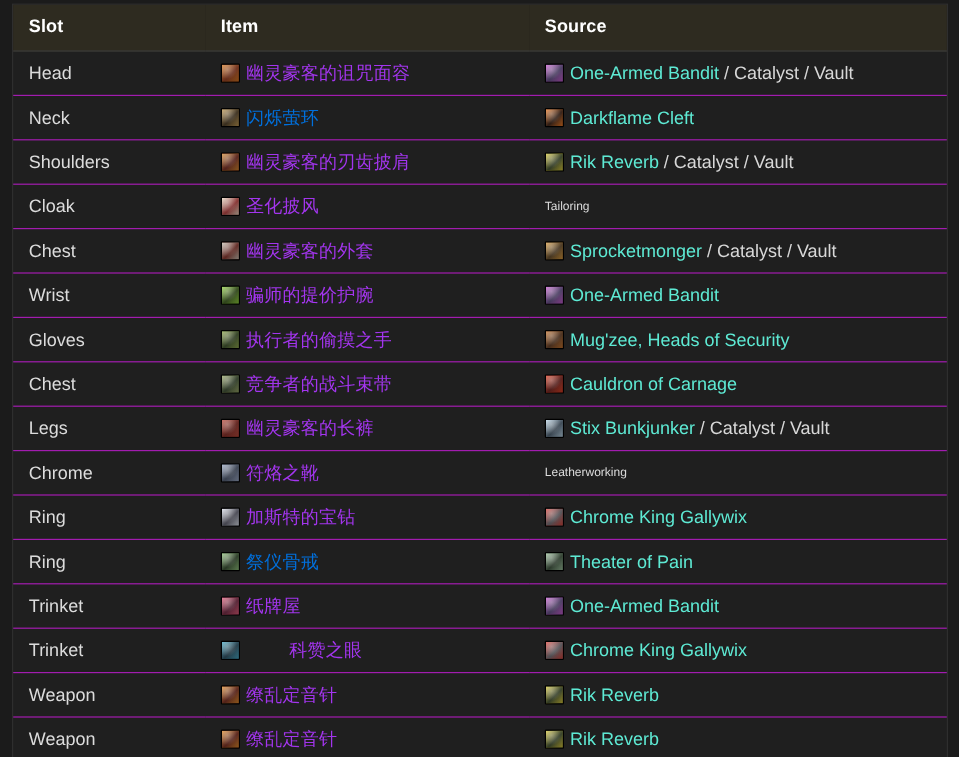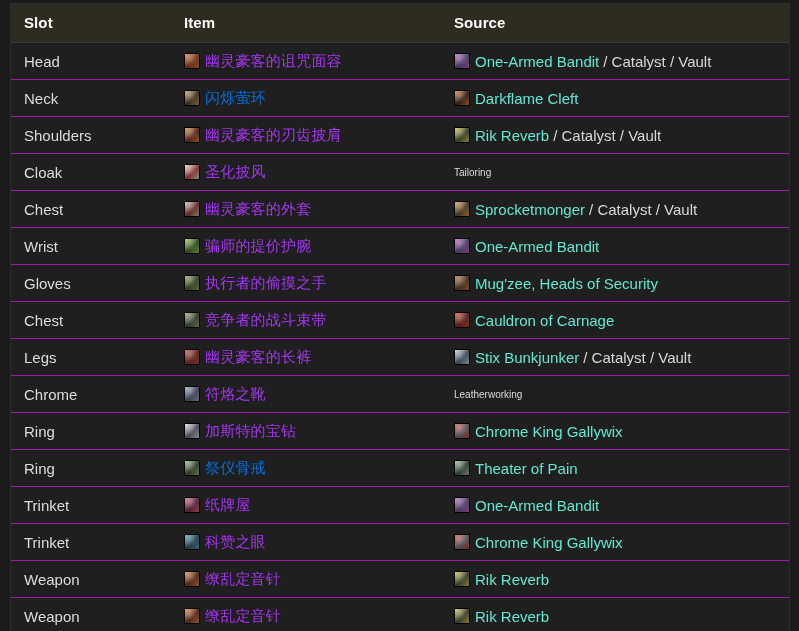--- a/index.html
+++ b/index.html
@@ -325,21 +325,21 @@
               <span class="ico" style="background: linear-gradient(135deg, rgb(200, 90, 208) 0%, rgb(75, 60, 107) 55%, rgb(200, 90, 208) 100%);"></span>
               <a class="src-name" style="text-decoration: none;">One-Armed Bandit</a>
             </span>
           </td>
         </tr>
         <tr>
           <td class="slot-cell"><span>Trinket</span></td>
           <td>
             <span class="cell-inner">
               <span class="ico" style="background: linear-gradient(135deg, rgb(69, 168, 196) 0%, rgb(28, 58, 74) 55%, rgb(69, 168, 196) 100%);"></span>
-              <a class="item-name q-epic" style="text-decoration: none;">科赞之眼</a>
+              <a class="item-name q-epic" style="text-decoration: none; margin-left: 36px;">科赞之眼</a>
             </span>
           </td>
           <td>
             <span class="cell-inner">
               <span class="ico" style="background: linear-gradient(135deg, rgb(216, 67, 58) 0%, rgb(90, 90, 96) 55%, rgb(216, 67, 58) 100%);"></span>
               <a class="src-name" style="text-decoration: none;">Chrome King Gallywix</a>
             </span>
           </td>
         </tr>
         <tr>

